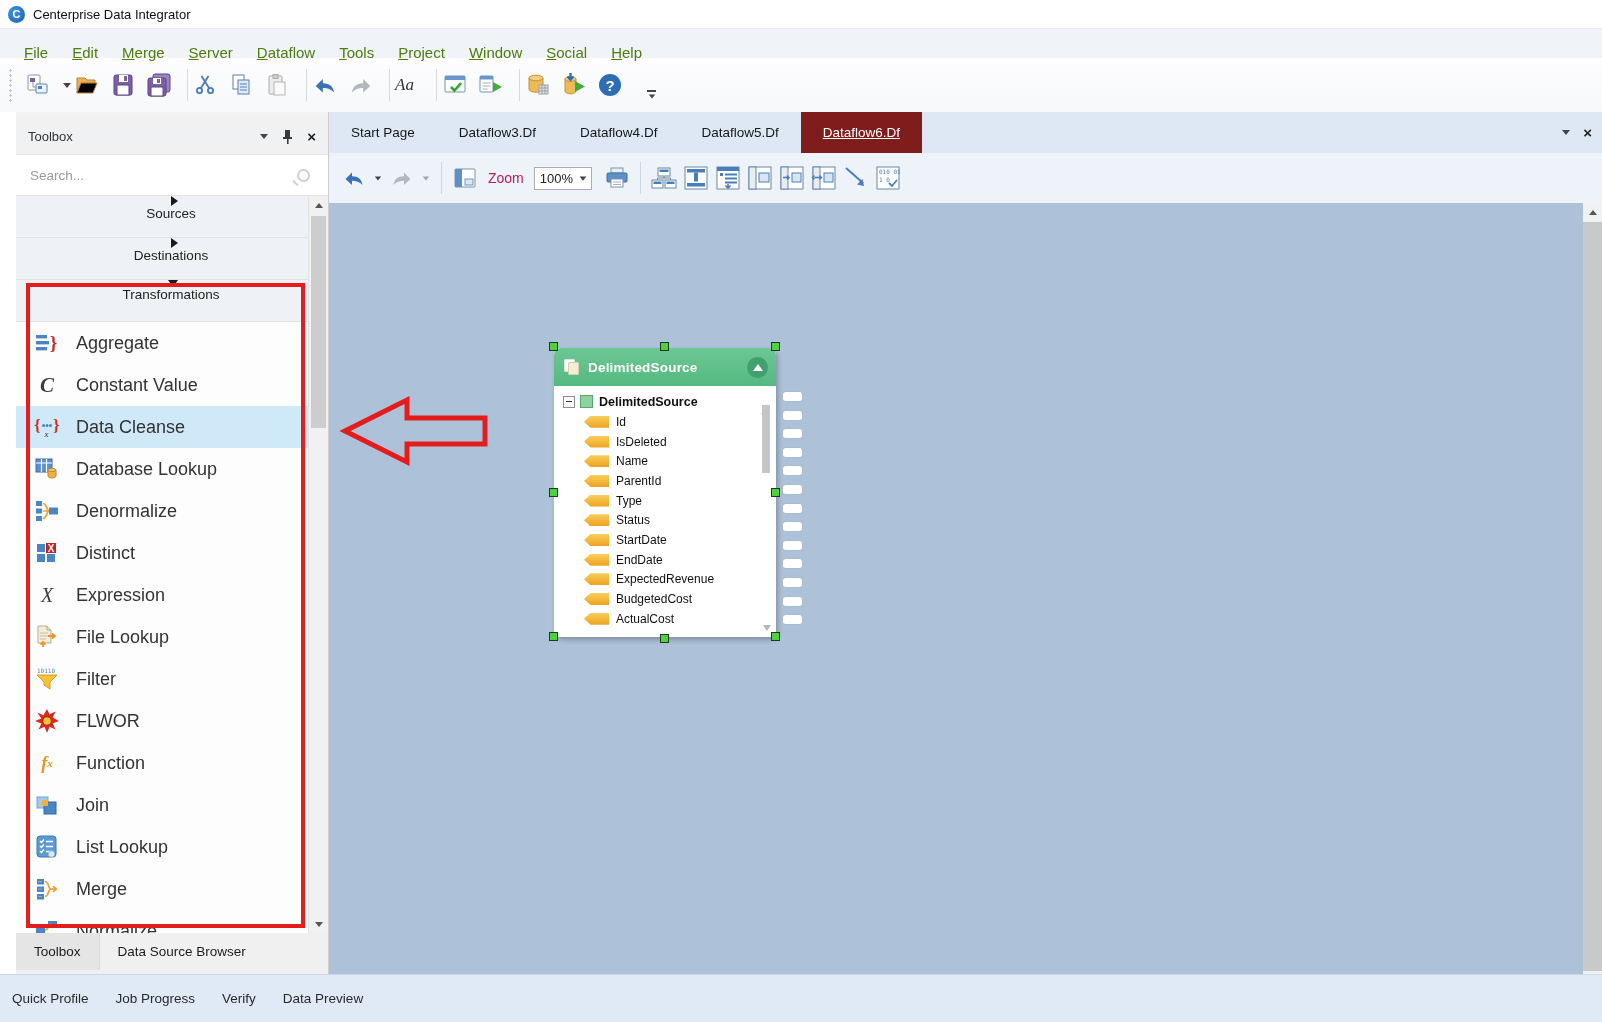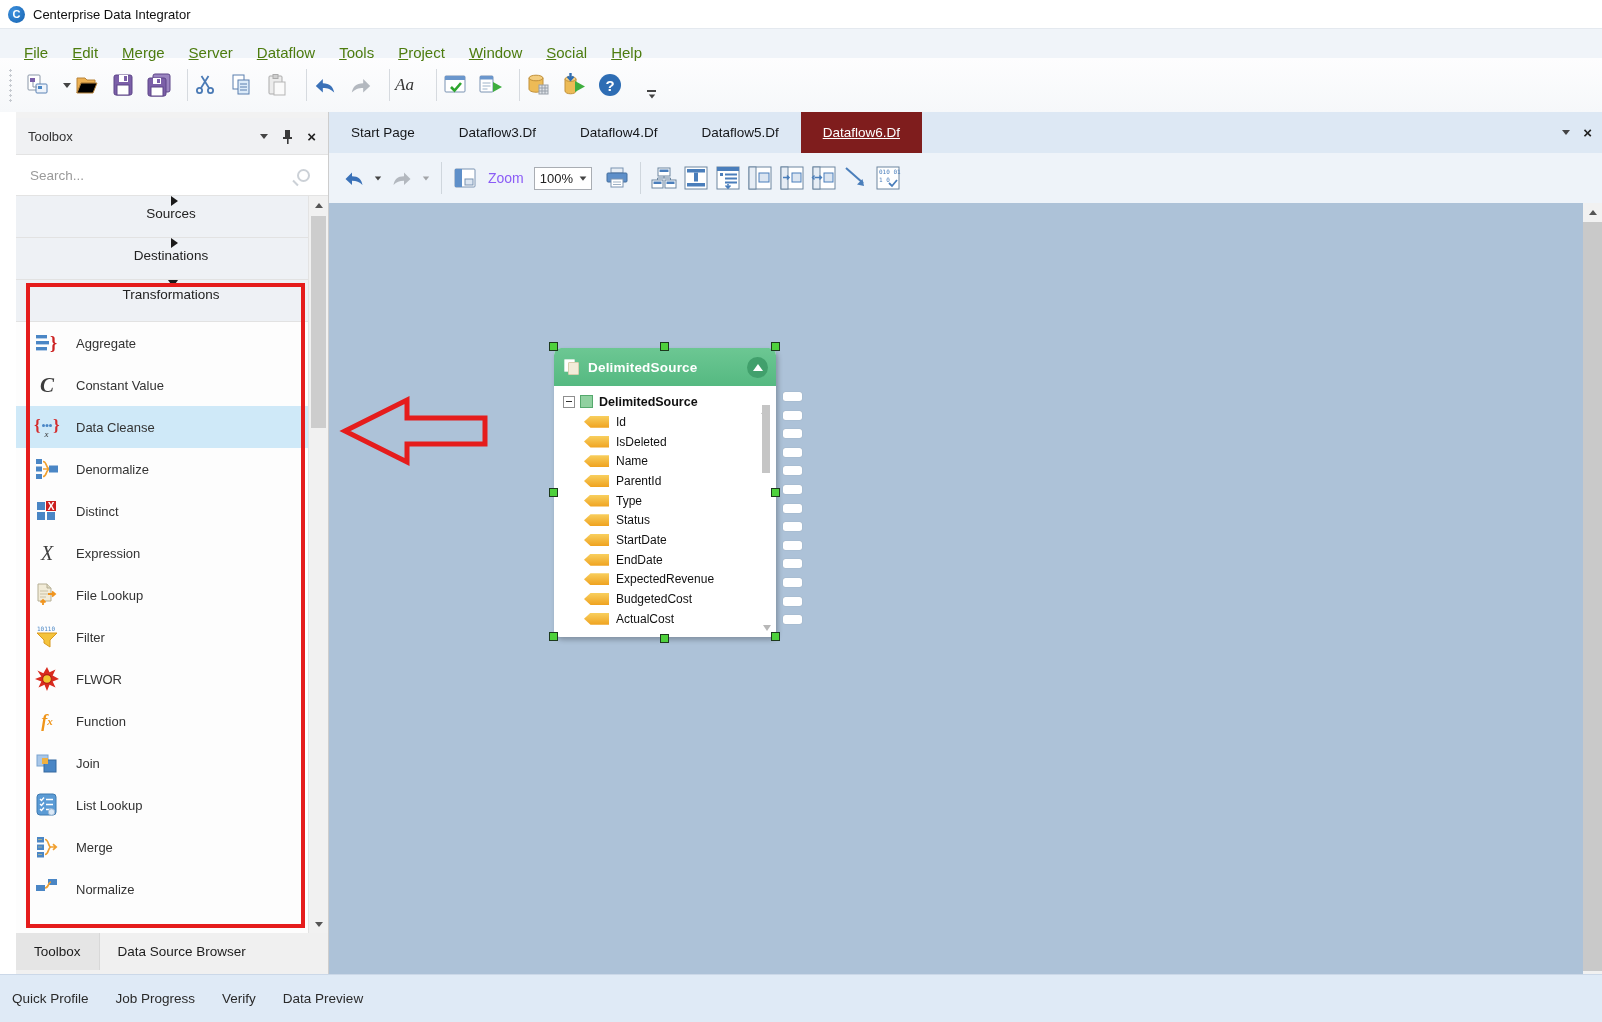--- a/index.html
+++ b/index.html
@@ -42,21 +42,21 @@
   .magnifier::after { content:""; position:absolute; width:7px; height:2px; background:#ccd1d7; transform:rotate(45deg); left:-7px; top:11px; }
 
   .sections { position:absolute; top:84px; left:0; right:20px; bottom:57px; overflow:hidden; background:#fdfdfd; }
   .sec-header { height:42px; display:flex; align-items:center; background:#eef1f5; border-bottom:1px solid #e2e2e2;flex-direction:column; }
   .tri-right { width:0; height:0; border-top:5px solid transparent; border-bottom:5px solid transparent; border-left:7px solid #1a1a1a; margin:0 0 0 24px; }
   .tri-down { width:0; height:0; border-left:5px solid transparent; border-right:5px solid transparent; border-top:7px solid #1a1a1a; margin:0 0 0 22px; }
   .sec-label { font-size:13.5px; color:#222; margin-left:18px; }
   .tool-item { height:42px; display:flex; align-items:center; background:#fdfdfd; }
   .tool-item.selected { background:#cfe9f8; }
   .tool-icon { width:26px; height:24px; margin-left:18px; display:flex; align-items:center; justify-content:center; flex:none; }
-  .tool-label { font-size:13px; color:#333; margin-left:16px; white-space:nowrap; }
+  .tool-label { font-size:18px; color:#333; margin-left:16px; white-space:nowrap; }
   .glyph-serif { font-family:"Liberation Serif",serif; }
 
   .red-box { position:absolute; left:10px; top:171px; width:279px; height:645px; border:4px solid #e51c1c; z-index:6; pointer-events:none; }
 
   .tbx-scroll { position:absolute; top:84px; bottom:57px; right:0; width:20px; background:#f1f1f1; border-left:1px solid #e3e3e3; }
   .tbx-scroll .arr { position:absolute; left:0; width:19px; height:18px; display:flex; align-items:center; justify-content:center; }
   .tbx-thumb { position:absolute; left:2px; top:20px; width:15px; height:212px; background:#cdcdcd; }
   .chev-up { width:0;height:0;border-left:4px solid transparent;border-right:4px solid transparent;border-bottom:5px solid #555; }
   .chev-down { width:0;height:0;border-left:4px solid transparent;border-right:4px solid transparent;border-top:5px solid #555; }
 
@@ -69,21 +69,21 @@
   .right-area { flex:1; position:relative; background:#eef3f9; }
   .tabstrip { height:41px; background:#dde8f4; display:flex; align-items:stretch; position:relative; }
   .doc-tab { display:flex; align-items:center; padding:0 22px; font-size:13.5px; color:#15171a; }
   .doc-tab.active { background:#7f1d1d; color:#fff;text-decoration:underline; }
   .tabstrip-right { position:absolute; right:10px; top:0; height:100%; display:flex; align-items:center; gap:13px; }
 
   .canvas-toolbar { height:50px; background:#eef3f9; display:flex; align-items:center; padding-left:10px; gap:2px; }
   .ct-btn { height:34px; min-width:30px; display:flex; align-items:center; justify-content:center; }
   .ct-caret { width:14px; height:34px; display:flex; align-items:center; justify-content:center; }
   .ct-sep { width:1px; height:32px; background:#cfd6dd; margin:0 6px; }
-  .zoom-label { font-size:14px; color:#8b5cf6; margin:0 8px 0 6px; }
+  .zoom-label { font-size:14px; color:#be185d; margin:0 8px 0 6px; }
   .zoom-select { width:58px; height:23px; background:#fff; border:1px solid #a9adb3; display:flex; align-items:center; font-size:13px; color:#222; padding-left:5px; justify-content:space-between; }
   .zoom-select .caret-down { margin-right:4px; transform:scale(.85); }
 
   .canvas { position:absolute; top:91px; left:0; right:0; bottom:0; background:#adc2d8; overflow:hidden; }
   .c-scroll { position:absolute; right:0; top:0; bottom:0; width:19px; background:#c9c9c9; }
   .c-scroll .arr { position:absolute; left:0; width:19px; height:19px; background:#f1f1f1; display:flex; align-items:center; justify-content:center; }
 
   
   .node-wrap { position:absolute; left:225px; top:145px; width:222px; height:289px; }
   .node { position:absolute; inset:0; border-radius:7px; box-shadow:2px 3px 5px rgba(0,0,0,.25); background:#fff; }
@@ -336,20 +336,31 @@
               <circle cx="9.5" cy="10.5" r="1.5" fill="#4a86c5"></circle>
               <circle cx="13" cy="10.5" r="1.5" fill="#4a86c5"></circle>
               <circle cx="16.5" cy="10.5" r="1.5" fill="#4a86c5"></circle>
               <text x="19" y="16" font-size="17" font-weight="bold" fill="#d42b2b" font-family="Liberation Serif,serif">}</text>
               <text x="10.5" y="22" font-size="9" font-style="italic" fill="#333" font-family="Liberation Serif,serif">x</text>
             </svg>
         </span>
         <span class="tool-label">Data Cleanse</span>
       </div>
 
+      <div class="tool-item">
+        <span class="tool-icon">
+          <svg width="24" height="24" viewBox="0 0 24 24">
+              <rect x="1" y="2" width="16" height="13" fill="#5b8fd4" stroke="#3c6aa8"></rect>
+              <path d="M1 6h16M6.5 2v13M11.5 2v13" stroke="#fff" stroke-width="1.2"></path>
+              <path d="M13 13v6c0 1.2 1.8 2 4 2s4-.8 4-2v-6" fill="#eeaf3e" stroke="#c2883a"></path>
+              <ellipse cx="17" cy="13" rx="4" ry="1.6" fill="#f4c669" stroke="#c2883a"></ellipse>
+            </svg>
+        </span>
+        <span class="tool-label">Database Lookup</span>
+      </div>
 
       <div class="tool-item">
         <span class="tool-icon">
           <svg width="24" height="24" viewBox="0 0 24 24">
               <rect x="1" y="2" width="6" height="5" fill="#4a86c5"></rect>
               <rect x="1" y="9.5" width="6" height="5" fill="#4a86c5"></rect>
               <rect x="1" y="17" width="6" height="5" fill="#4a86c5"></rect>
               <path d="M8 4.5c4 0 3 7 6 7M8 19.5c4 0 3-7 6-7M8 12h6" fill="none" stroke="#f0a030" stroke-width="1.6"></path>
               <rect x="14" y="8.5" width="9" height="7" fill="#4a86c5"></rect>
             </svg>

